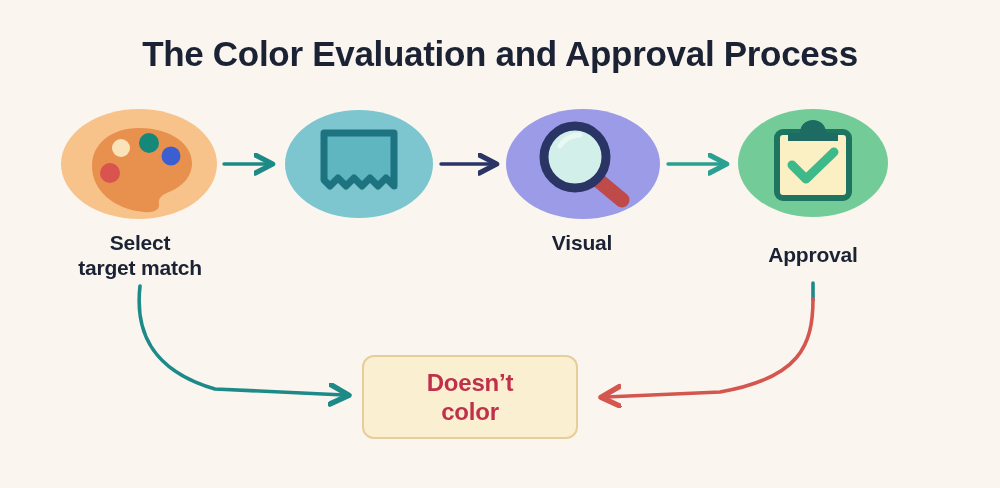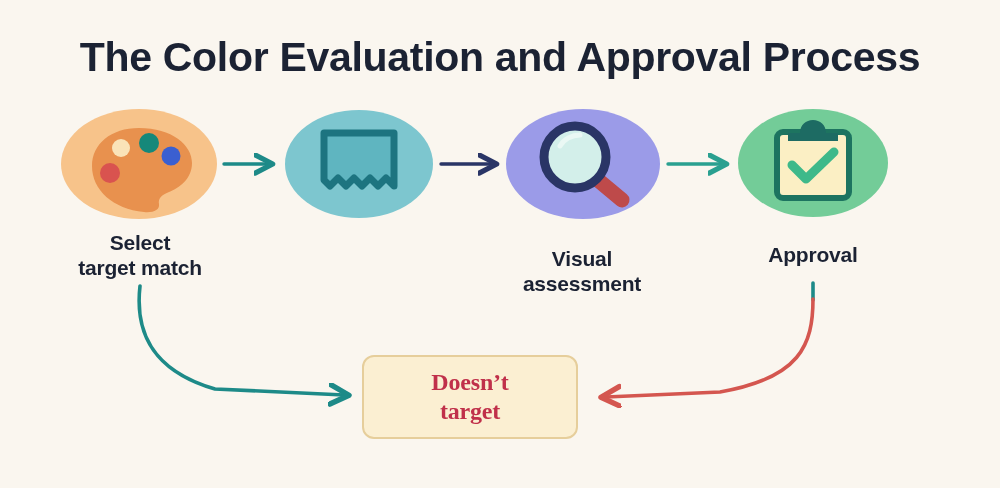--- a/index.html
+++ b/index.html
@@ -19,21 +19,21 @@
     width: 1000px;
     height: 488px;
     background: #FAF6EF;
   }
   .title {
     position: absolute;
     left: 0;
     top: 34px;
     width: 1000px;
     text-align: center;
-    font-size: 41px;
+    font-size: 35px;
     font-weight: bold;
     color: #1B2233;
     letter-spacing: -0.3px;
   }
   .svg-layer {
     position: absolute;
     left: 0;
     top: 0;
     width: 1000px;
     height: 488px;
@@ -42,21 +42,21 @@
     position: absolute;
     text-align: center;
     font-size: 21px;
     font-weight: bold;
     color: #1B2233;
     line-height: 25px;
     letter-spacing: -0.2px;
   }
   .label-1 { left: 40px;  top: 230px; width: 200px; }
   .label-2 { left: 258px; top: 230px; width: 200px; }
-  .label-3 { left: 482px; top: 246px; width: 200px; }
+  .label-3 { left: 482px; top: 230px; width: 200px; }
   .label-4 { left: 713px; top: 242px; width: 200px; }
 
   .reject-box {
     position: absolute;
     left: 362px;
     top: 355px;
     width: 216px;
     height: 84px;
     background: #FBEFD2;
     border: 2px solid #E6CE9B;
@@ -66,21 +66,20 @@
     align-items: center;
     justify-content: center;
   }
   .reject-text {
     font-size: 24px;
     font-weight: bold;
     color: #C0304A;
     text-align: center;
     line-height: 29px;
     letter-spacing: -0.2px;
-    font-family: Liberation Serif, serif;
   }
 </style>
 </head>
 <body>
 
 <div id="canvas">
 
   <div class="title">The Color Evaluation and Approval Process</div>
 
   <svg class="svg-layer" viewBox="0 0 1000 488" xmlns="http://www.w3.org/2000/svg">
@@ -166,26 +165,25 @@
       <path d="M813,299 C813,345 800,378 720,392 L606,397" fill="none" stroke="#D4564F" stroke-width="3.6" stroke-linecap="round" marker-end="url(#ah-red)"></path>
     </g>
   </svg>
 
   <div class="step-label label-1">
     <span>Select</span><br>
     <span>target match</span>
   </div>
   <div class="step-label label-3">
     <span>Visual</span><br>
-    <span>assessment</span>
   </div>
   <div class="step-label label-4">
     <span>Approval</span>
   </div>
 
   <div class="reject-box">
     <div class="reject-text">
       <span>Doesn’t</span><br>
-      <span>target</span>
+      <span>color</span>
     </div>
   </div>
 
 </div>
 
 </body></html>

